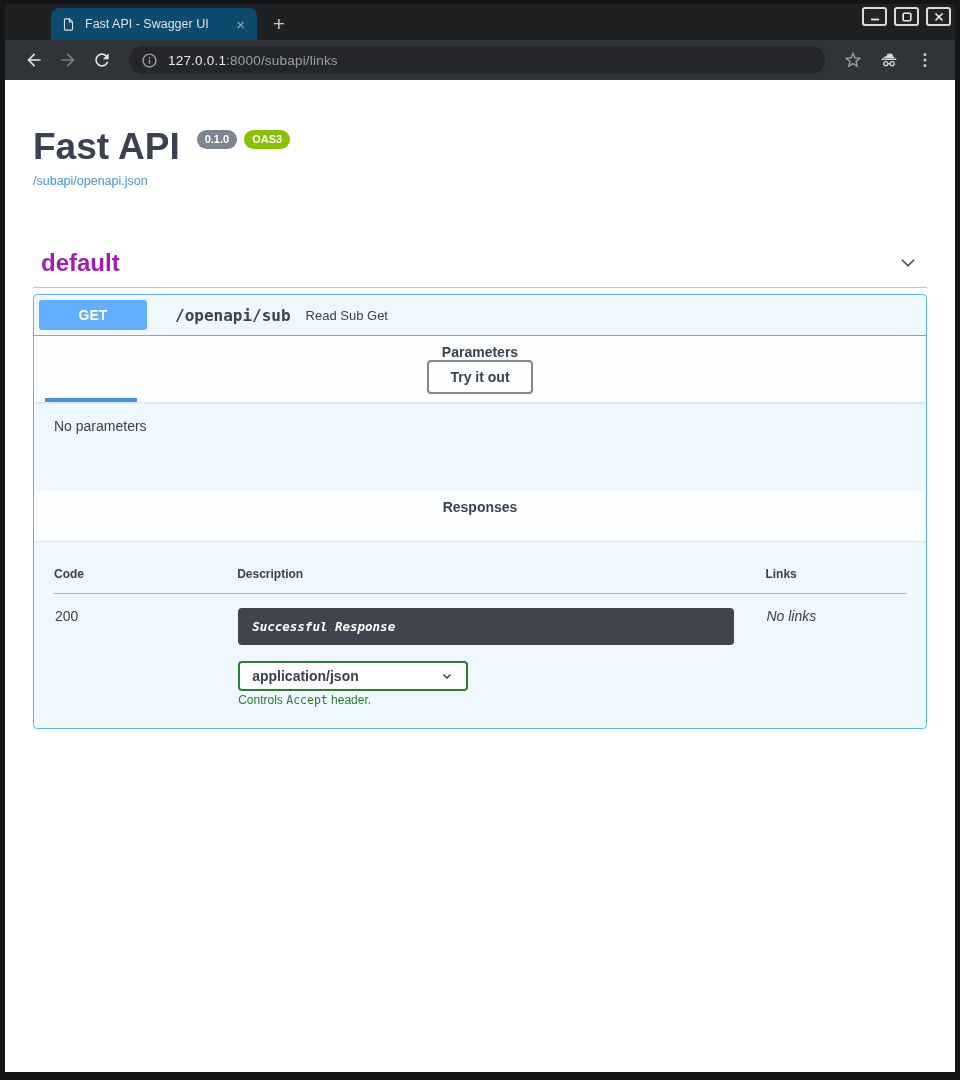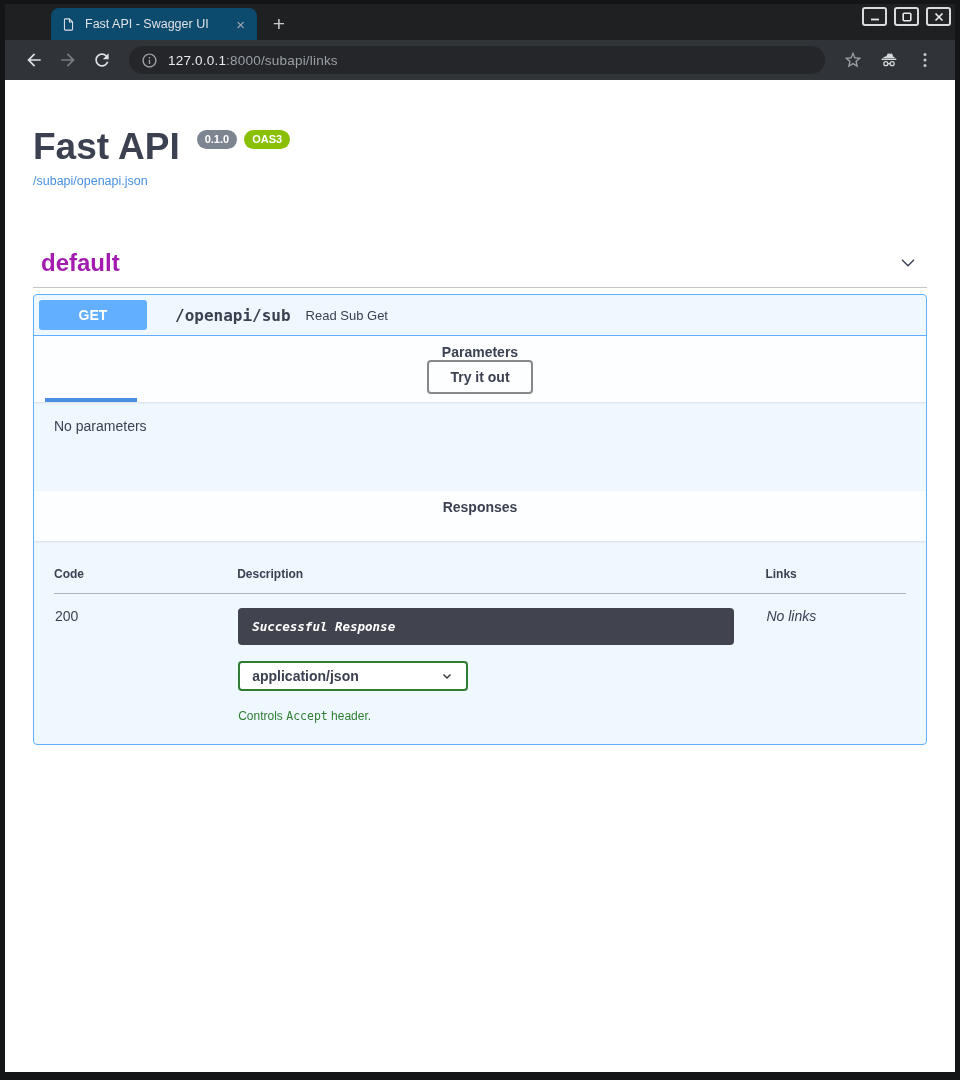--- a/index.html
+++ b/index.html
@@ -80,21 +80,21 @@
   .responses td { vertical-align:top; padding-top:14px; font-size:14px; color:#3b4151; }
   .markdown-box { background:var(--markdown_bg,#41444e); border-radius:4px; min-height:37px;
     display:flex; align-items:center; padding:0 14px; margin-right:30px;
     color:#fff; font-family:"DejaVu Sans Mono", monospace; font-style:italic; font-weight:bold; font-size:12.5px; }
   .links-cell { font-style:italic; }
 
   .media-select { margin-top:16px; width:230px; height:30px; background:#fff;
     border:2px solid var(--select_border,#2e7d32); border-radius:4px;
     display:flex; align-items:center; justify-content:space-between; padding:0 12px; cursor:pointer; }
   .media-select-value { font-size:14px; font-weight:bold; color:#3b4151; }
-  .accept-hint { margin-top:18px; font-size:12px; color:var(--select_border,#2e7d32); }
+  .accept-hint { margin-top:2px; font-size:12px; color:var(--select_border,#2e7d32); }
   .accept-hint code { font-family:"DejaVu Sans Mono", monospace; font-size:11.5px; }
 </style>
 </head>
 <body>
 
 <div class="titlebar">
   <div class="tab">
     <svg width="15" height="15" viewBox="0 0 24 24">
       <path d="M13.5 3H7a1.5 1.5 0 0 0-1.5 1.5v15A1.5 1.5 0 0 0 7 21h10a1.5 1.5 0 0 0 1.5-1.5V8L13.5 3z" fill="none" stroke="#dfe1e5" stroke-width="1.7"></path>
       <path d="M13.5 3v5h5" fill="none" stroke="#dfe1e5" stroke-width="1.7"></path>

